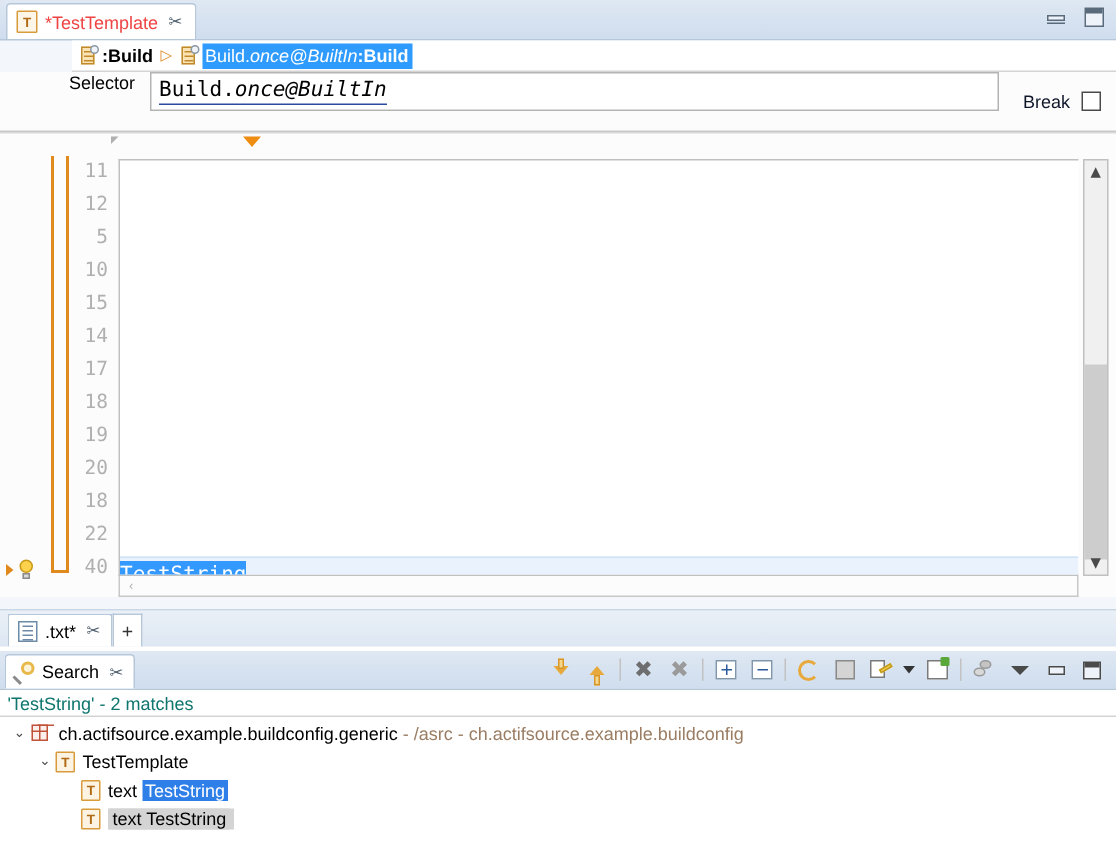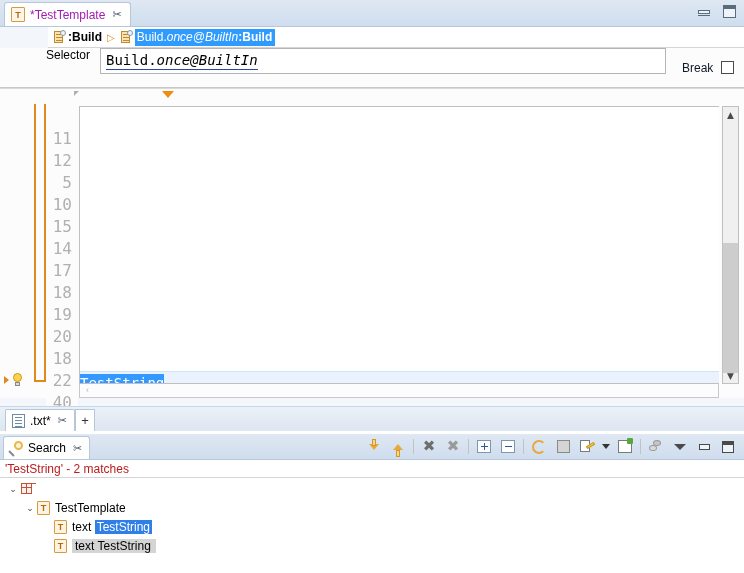--- a/index.html
+++ b/index.html
@@ -43,21 +43,21 @@
     width: 14px; height: 15px;
     background: #fdf6e8;
     border: 1px solid #d89b3c;
     border-radius: 1px;
     color: #b06a16;
     font-size: 9px; font-weight: bold;
     line-height: 14px; text-align: center;
     margin-right: 5px;
     box-sizing: border-box;
   }
-  .tab-title { font-size: 12px; color: #a21caf; white-space: nowrap; text-align: center; }
+  .tab-title { font-size: 12px; color: #ef4444; white-space: nowrap; text-align: center; }
   .tab-close {
     margin-left: 7px; color: #4a5a6a;
     font-size: 11px; line-height: 1;
     font-family: "DejaVu Sans", sans-serif;
   }
   .win-btns {
     position: absolute; right: 8px; top: 5px;
     display: flex; gap: 13px; align-items: center;
   }
   .win-min {
@@ -221,23 +221,22 @@
   .vline-b-cap {
     position:absolute; left:36px; top:274px; width:10px; height:2px;
     background:#e08a1e;
   }
   .linenos {
     position:absolute; left:46px; top:-2px; width:32px; height:280px;
     text-align:right; padding-right:6px;
     box-sizing:border-box;
     background:#fcfcfc;
     font-family:"DejaVu Sans Mono", monospace;
-    font-size:16px; color:#b0b0b0;
+    font-size:13px; color:#b0b0b0;
     overflow:hidden;
-    margin-top:24px;
   }
   .linenos div { height:22px; line-height:22px; }
   .text-area {
     position:absolute; left:79px; top:0; width:640px; height:278px;
     background:#ffffff;
     border:1px solid #c0c0c0;
     border-right:none;
     box-sizing:border-box;
     overflow:hidden;
   }
@@ -444,21 +443,21 @@
     position:relative; box-sizing:border-box;
   }
   .vmax-ico::before {
     content:''; position:absolute;left:0;top:0;width:10px;height:3px;
     background:#4a4a4a;
   }
 
   .sv-status {
     position:absolute; left:0; top:26px; width:744px; height:18px;
     display:flex; align-items:center; padding-left:5px;
-    font-size:12px; color:#b91c1c;
+    font-size:12px; color:#0f766e;
     box-sizing:border-box;
   }
   .sv-status::after {
     content:''; position:absolute; left:0; bottom:0; width:744px; height:1px;
     background:#d4d4d4;
   }
   .sv-tree {
     position:absolute; left:0; top:45px; width:744px; height:94px;
     background:#ffffff;
   }
@@ -678,20 +677,21 @@
     </div>
 
     <div class="sv-status">'TestString' - 2 matches</div>
 
     <div class="sv-tree" id="sv-tree">
         <div class="tree-row" style="padding-left: 6px;">
           <span class="twisty">⌄</span>
           <span class="pkg-icon">
             <span class="pkg-vline"></span>
           </span>
+          <span><span class="tr-name">ch.actifsource.example.buildconfig.generic</span><span class="tr-dim"> - /asrc - ch.actifsource.example.buildconfig</span></span>
         </div>
         <div class="tree-row" style="padding-left: 23px;">
           <span class="twisty">⌄</span>
           <span class="t-icon">T</span>
           <span><span class="tr-name">TestTemplate</span></span>
         </div>
         <div class="tree-row" style="padding-left: 40px;">
           <span class="twisty"></span>
           <span class="t-icon">T</span>
           <span><span class="tr-name">text </span><span class="tr-sel">TestString</span></span>

